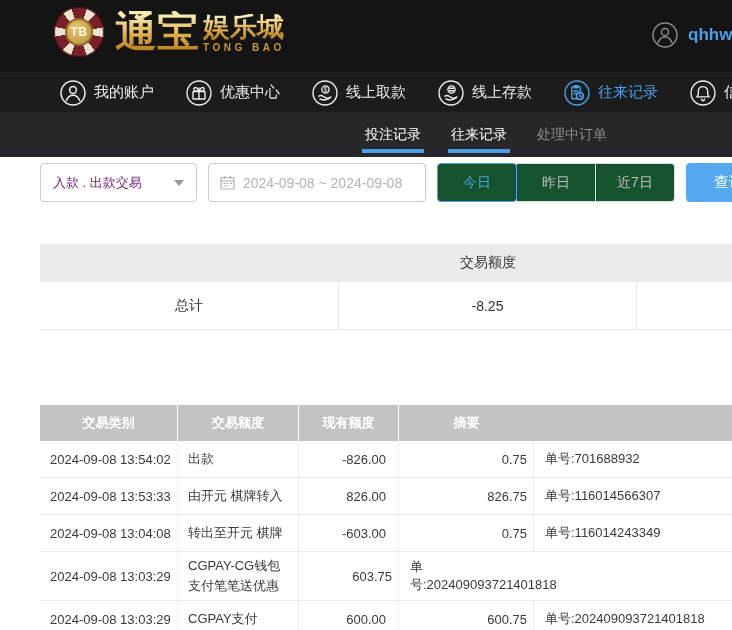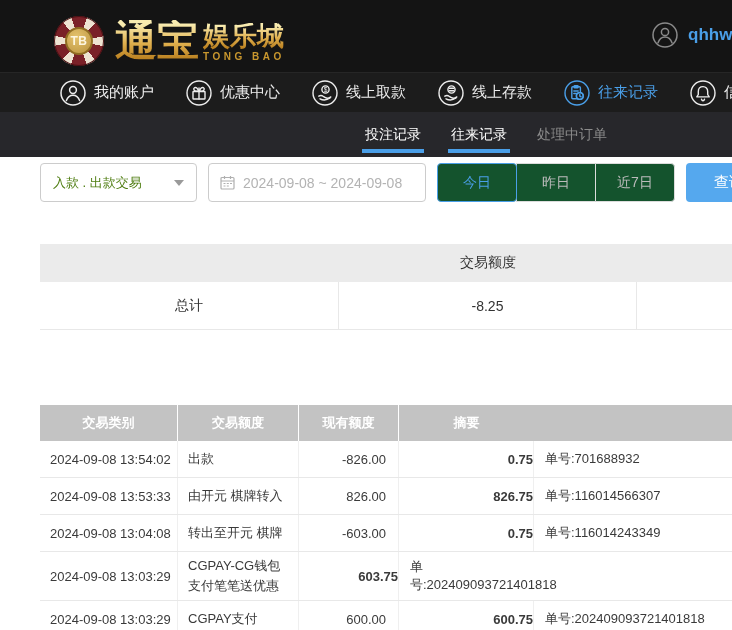--- a/index.html
+++ b/index.html
@@ -18,21 +18,21 @@
   html,body{margin:0;padding:0;}
   body{
     width:732px;height:630px;overflow:hidden;background:#fff;
     font-family:"Liberation Sans","DejaVu Sans",sans-serif;
     -webkit-font-smoothing:antialiased;
   }
   .inner{width:940px;}
 
   
   .hdr{position:relative;width:940px;height:72px;background:var(--header-bg);}
-  .logo{position:absolute;left:54px;top:16px;display:flex;align-items:center;gap:11px;}
+  .logo{position:absolute;left:54px;top:7px;display:flex;align-items:center;gap:11px;}
   .chip{
     width:50px;height:50px;border-radius:50%;
     background:repeating-conic-gradient(from -18deg,var(--chip-red) 0deg 37deg,#eee3d2 37deg 60deg);
     display:flex;align-items:center;justify-content:center;
     box-shadow:0 0 0 1px #4a1114 inset;
   }
   .chip-core{
     width:28px;height:28px;border-radius:50%;
     background:radial-gradient(circle at 40% 35%,#e6c46e,#b8913d);
     border:2px solid #8f6c22;color:#fdf6e0;font-size:12px;font-weight:bold;
@@ -62,21 +62,21 @@
   .subnav{width:940px;height:45px;background:var(--subnav-bg);display:flex;align-items:center;padding-left:365px;gap:30px;}
   .tab{position:relative;height:100%;display:flex;align-items:center;font-size:14px;color:#fff;cursor:pointer;white-space:nowrap;}
   .tab.inactive{color:#8b8b8b;}
   .tab.underlined::after{content:"";position:absolute;left:-3px;right:-3px;bottom:4px;height:4px;background:var(--accent);}
 
   
   .content{padding-left:40px;background:#fff;}
   .filter-row{display:flex;align-items:center;margin-top:6px;height:39px;}
   .select-box{
     width:157px;height:39px;border:1px solid #ccc;border-radius:4px;
-    display:flex;align-items:center;padding:0 12px;font-size:13px;color:#4d7c0f;cursor:pointer;
+    display:flex;align-items:center;padding:0 12px;font-size:13px;color:#701a75;cursor:pointer;
   }
   .select-box .grow{flex:1;}
   .caret{width:0;height:0;border-left:5px solid transparent;border-right:5px solid transparent;border-top:6px solid #9a9a9a;}
   .date-box{
     width:218px;height:39px;border:1px solid #ccc;border-radius:4px;margin-left:11px;
     display:flex;align-items:center;gap:8px;padding:16px 11px;font-size:14px;color:#b3b3b3;cursor:pointer;white-space:nowrap;
   }
   .quick-group{display:flex;margin-left:11px;}
   .seg{
     width:80px;height:39px;border:1px solid #dcdcdc;background:#14532d;color:#bbb;
@@ -104,21 +104,21 @@
   .dtable{margin-top:75px;width:800px;font-size:13px;color:#3a3a3a;}
   .thead{display:grid;grid-template-columns:138px 121px 100px 135px 306px;height:36px;background:var(--thead-bg);}
   .thead .th{display:flex;align-items:center;justify-content:center;color:#fff;font-weight:bold;font-size:13px;border-right:1px solid #fff;}
   .thead .th:last-child{border-right:none;}
   .trow{display:grid;grid-template-columns:138px 121px 100px 135px 306px;border-bottom:1px solid var(--border);min-height:37px;}
   .trow .td{display:flex;align-items:center;border-right:1px solid #efefef;padding:4px 0;}
   .trow .td:last-child{border-right:none;}
   .td.c-time{padding-left:10px;}
   .td.c-cat{padding-left:10px;padding-right:8px;line-height:1.55;}
   .td.c-amt{justify-content:flex-end;padding-right:12px;}
-  .td.c-bal{justify-content:flex-end;font-weight:bold;}
+  .td.c-bal{justify-content:flex-end;padding-right:6px;}
   .td.c-sum{padding-left:11px;}
 </style>
 </head>
 <body>
 
 <div class="inner">
 
   <div class="hdr">
     <div class="logo">
       <div class="chip">

